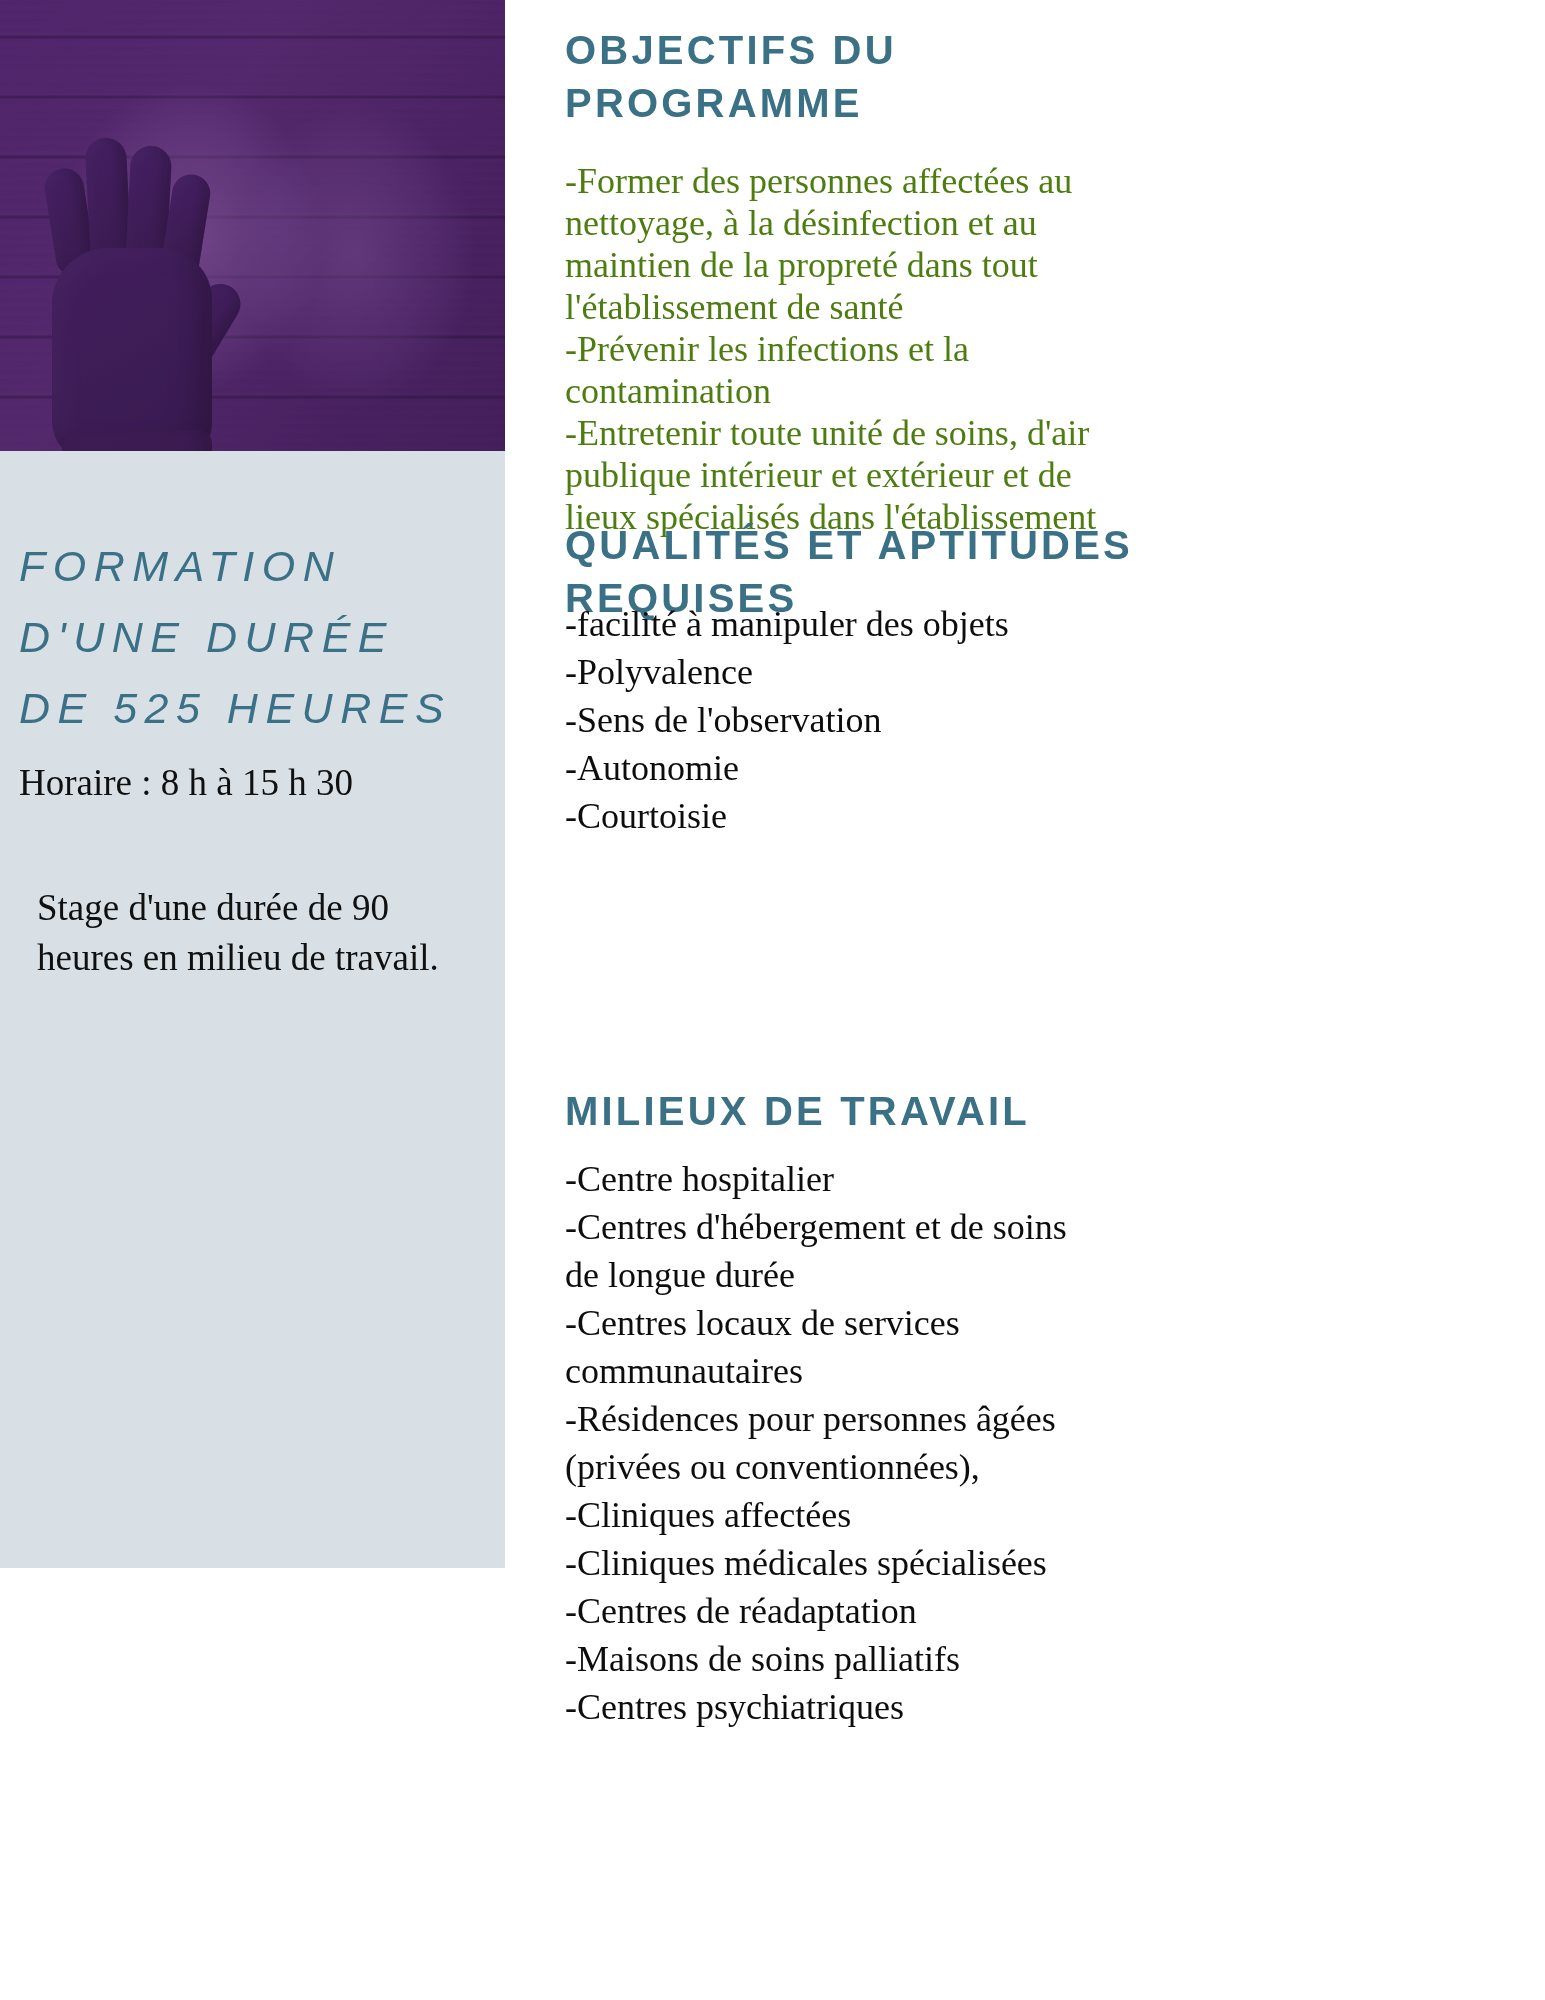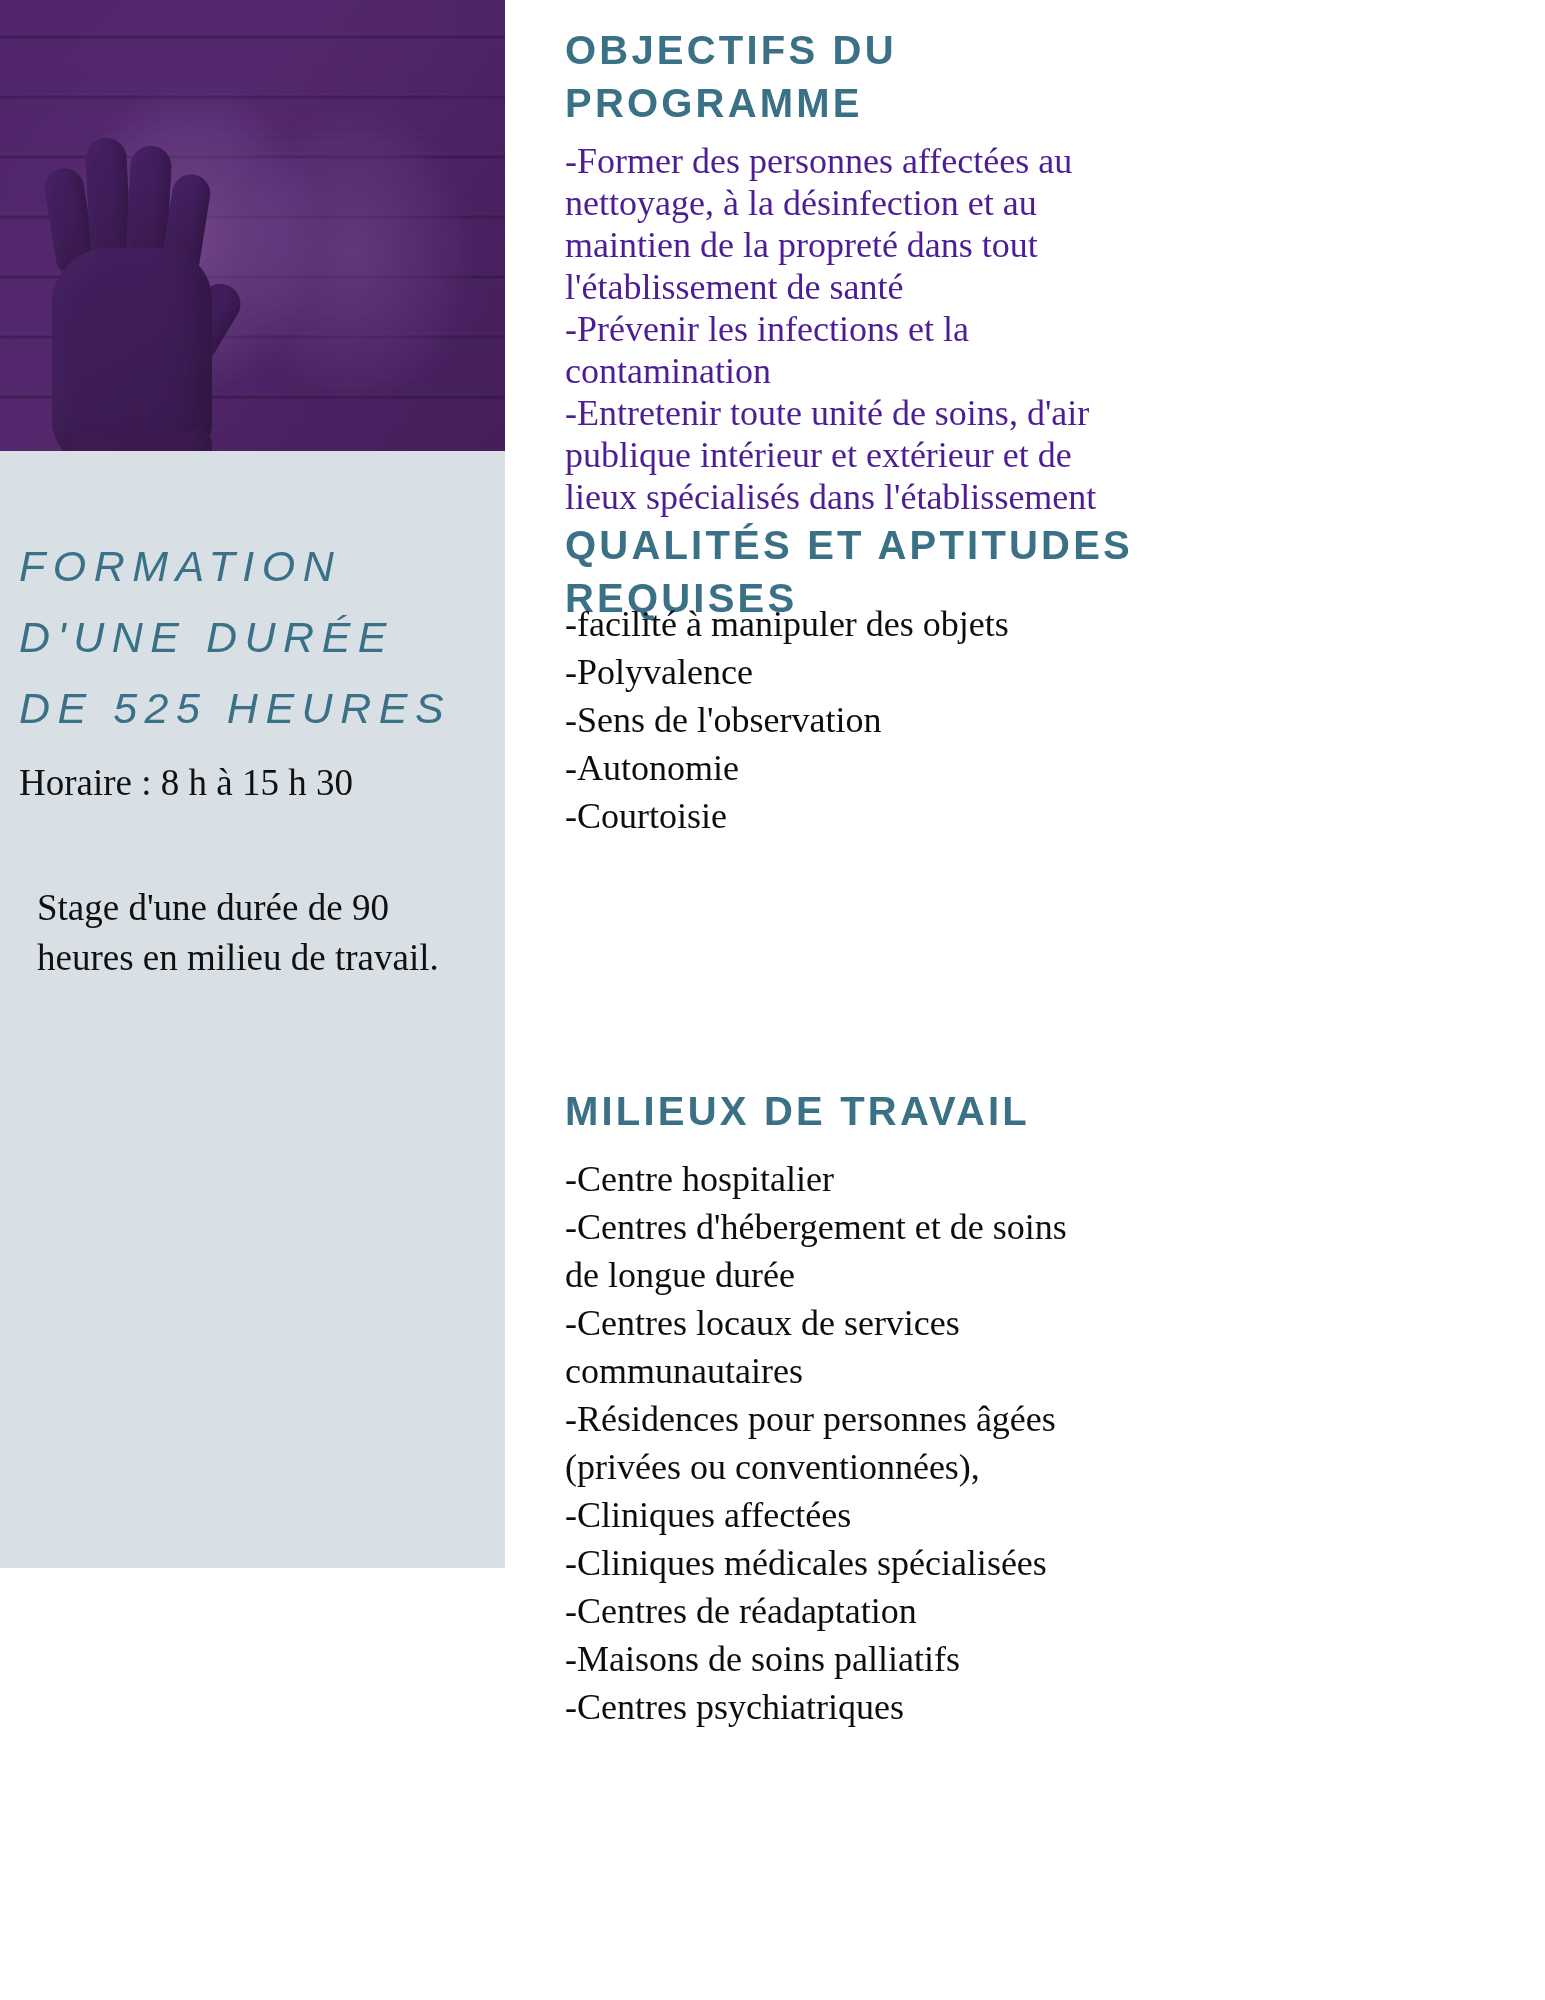--- a/index.html
+++ b/index.html
@@ -203,24 +203,25 @@
     font-family: "Liberation Sans", "DejaVu Sans", sans-serif;
     font-weight: 700;
     font-size: 40px;
     letter-spacing: 3.2px;
     line-height: 53px;
     text-transform: uppercase;
     white-space: pre-line;
   }
 
   .body-block {
-    color: #4c1d95;
+    color: #4d7c0f;
     font-size: 36px;
     line-height: 42px;
     white-space: pre-line;
+    margin-top: 20px;
   }
 
   .list-block {
     color: #0d0d0d;
     font-size: 36px;
     line-height: 48px;
   }
   .list-block .li { display: block; white-space: pre-line; }
 
   

